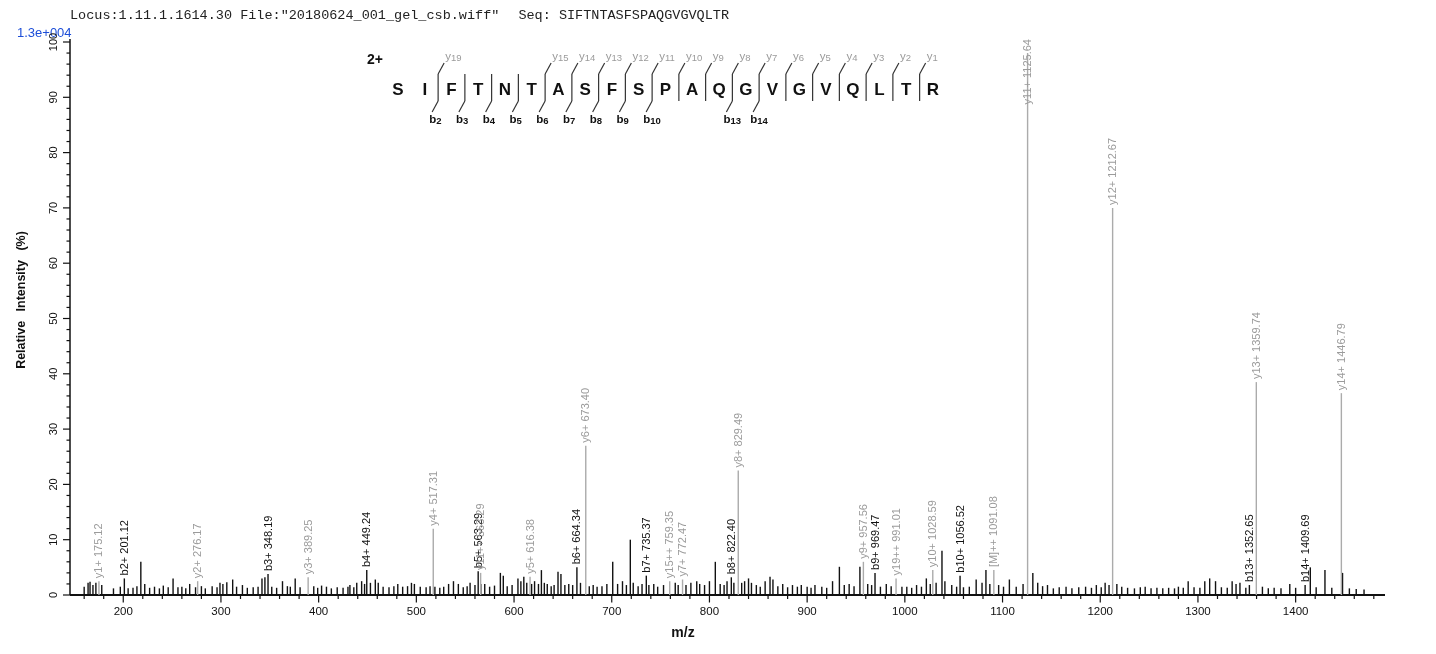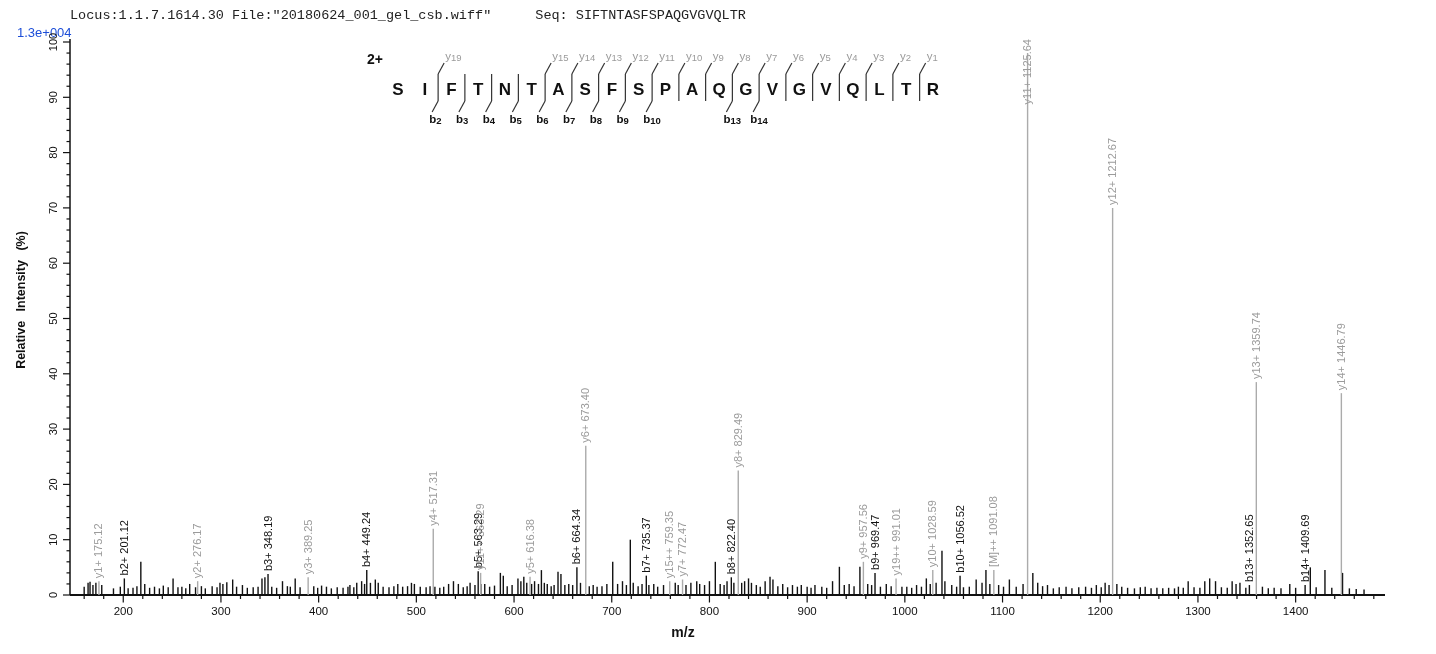--- a/index.html
+++ b/index.html
@@ -1,27 +1,27 @@
 <!DOCTYPE html>
 <html><head>
 <meta charset="utf-8">
 <style>
   html,body{margin:0;padding:0;background:#ffffff;}
   body{width:1436px;height:654px;position:relative;overflow:hidden;
        font-family:"Liberation Sans",sans-serif;color:#111;}
   .hdr{position:absolute;left:70px;top:8px;font-family:"Liberation Mono","DejaVu Sans Mono",monospace;
        font-size:13.5px;color:#222;white-space:pre;}
-  .hdr .seq{margin-left:44px;}
+  .hdr .seq{margin-left:19px;}
   .maxint{position:absolute;left:17px;top:25px;font-size:13px;color:#1d4ed8;}
   #plot{position:absolute;left:0;top:0;}
 </style>
 </head>
 <body>
 
-<div class="hdr"><span>Locus:1.1.7.1614.30 File:"20180624_001_gel_csb.wiff"</span><span class="seq">Seq: SIFTNTASFSPAQGVGVQLTR</span></div>
+<div class="hdr"><span>Locus:1.11.1.1614.30 File:"20180624_001_gel_csb.wiff"</span><span class="seq">Seq: SIFTNTASFSPAQGVGVQLTR</span></div>
 
 <div class="maxint">1.3e+004</div>
 
 <svg id="plot" width="1436" height="654" viewBox="0 0 1436 654">
     <g>
       <line x1="70" y1="39" x2="70" y2="595" stroke="#111111" stroke-width="1.5"></line>
       <line x1="70" y1="595" x2="1385" y2="595" stroke="#111111" stroke-width="2"></line>
     </g>
     <g>
       <line x1="70" y1="595" x2="63" y2="595" stroke="#111111" stroke-width="1.2"></line>

